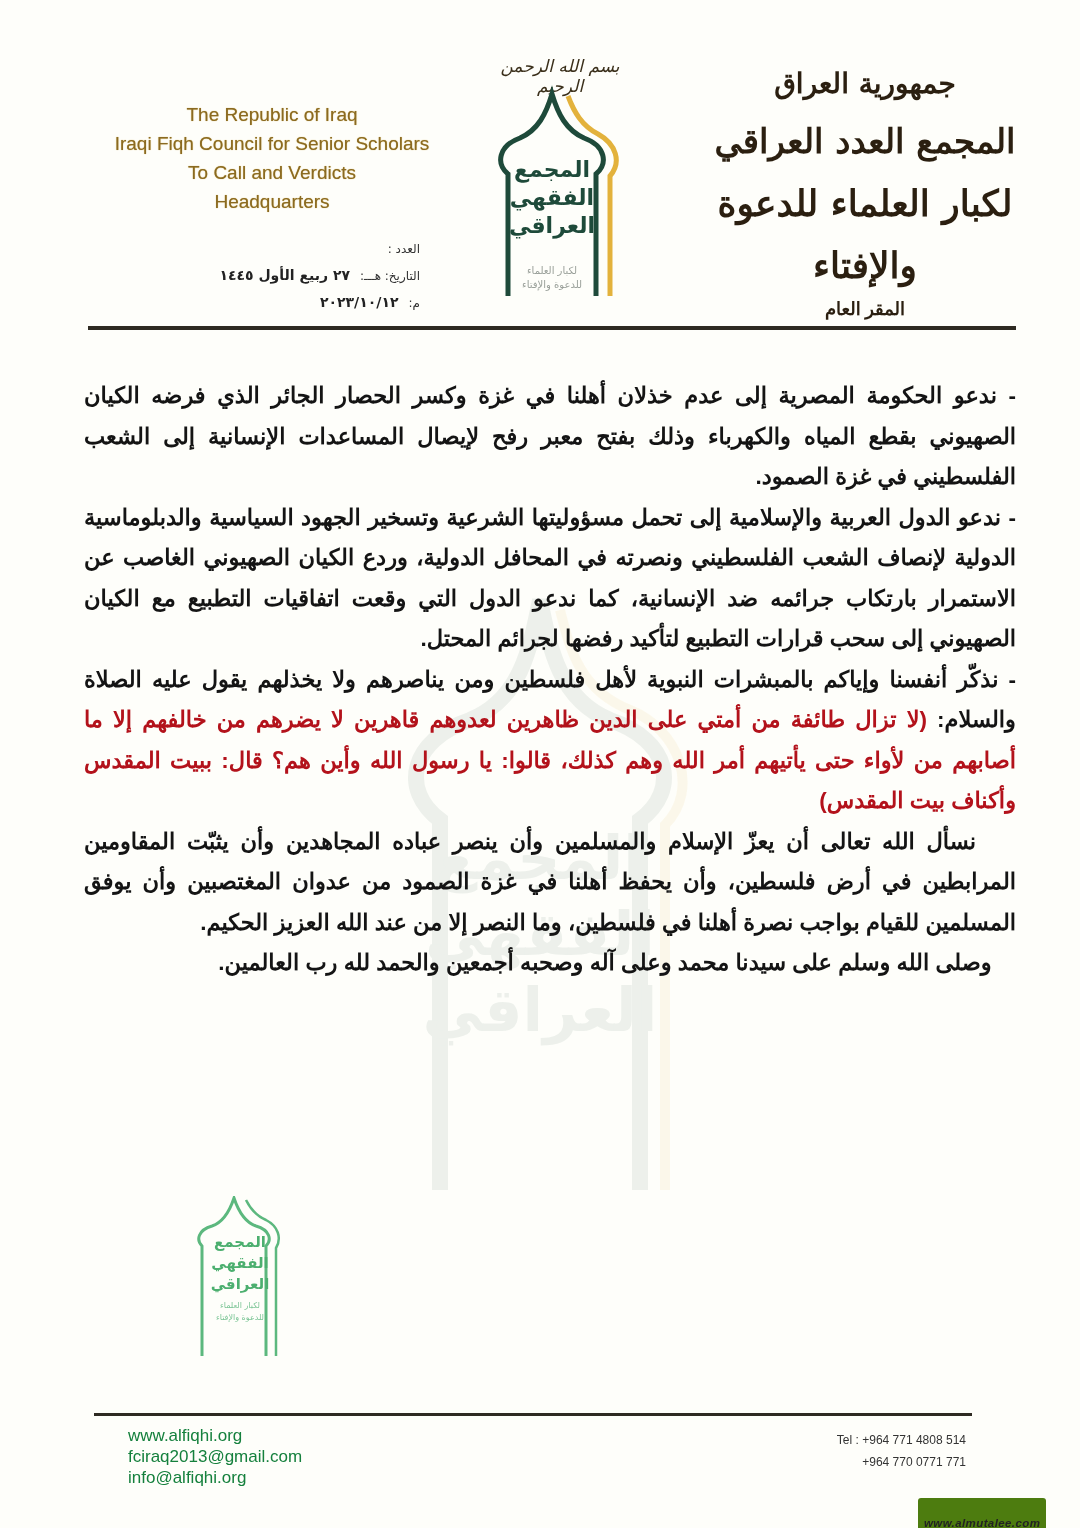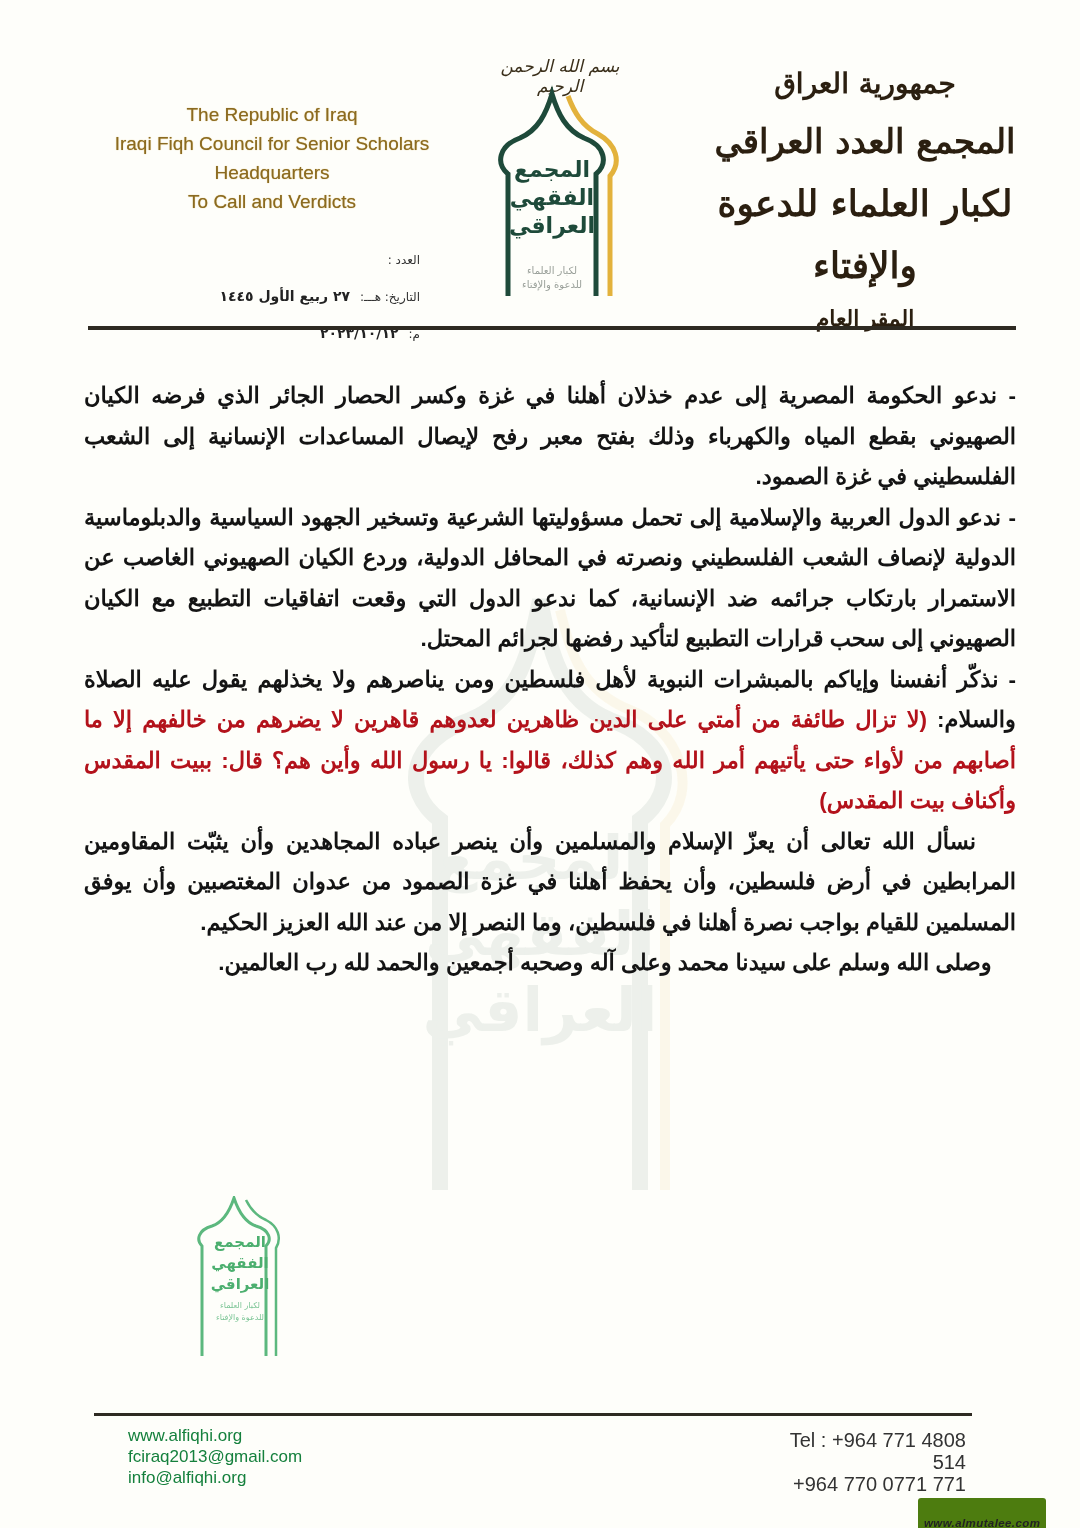--- a/index.html
+++ b/index.html
@@ -14,21 +14,21 @@
       text-align: center; font-family: "Liberation Sans", sans-serif;
       color: #8a6a22; font-size: 19px; line-height: 29px;
       text-shadow: 0 0 1px #c9a64a;
     }
     .ref-block {
       position: absolute; left: 150px; top: 236px; width: 270px;
       direction: rtl; font-family: "DejaVu Sans", sans-serif; font-size: 14px;
       color: #222; line-height: 26px;
     }
     .ref-row { display: flex; gap: 10px; align-items: baseline; }
-    .ref-label { font-size: 12px; color: #333; margin-top: 11px; }
+    .ref-label { font-size: 12px; color: #333; }
     .ref-value { font-weight: bold; font-size: 14px; letter-spacing: 1px; }
 
     .center-logo { position: absolute; left: 490px; top: 56px; width: 140px; height: 250px; }
     .basmala {
       position: absolute; left: 10px; top: 0; width: 120px; text-align: center;
       direction: rtl; font-family: "DejaVu Serif", serif; font-size: 17px; color: #3a2f1a;
       font-style: italic;
     }
     .logo-text {
       position: absolute; left: 12px; top: 100px; width: 100px; text-align: center;
@@ -41,21 +41,21 @@
     }
 
     .ar-header {
       position: absolute; left: 680px; top: 58px; width: 370px;
       direction: rtl; text-align: center; font-family: "DejaVu Serif", serif;
       color: #2b1f10; font-weight: bold;
     }
     .ar-header .l1 { font-size: 28px; line-height: 52px; }
     .ar-header .l2 { font-size: 34px; line-height: 62px; }
     .ar-header .l3 { font-size: 36px; line-height: 62px; }
-    .ar-header .hq { font-size: 22px; line-height: 26px; margin-top: 10px; font-family: Liberation Sans, sans-serif; }
+    .ar-header .hq { font-size: 18px; line-height: 26px; margin-top: 0; font-family: Liberation Serif, serif; }
 
     .rule { position: absolute; height: 4px; background: #2e2a22; }
     .rule.top { left: 88px; top: 326px; width: 928px; }
     .rule.bottom { left: 94px; top: 1413px; width: 878px; height: 3px; }
 
     
     .watermark {
       position: absolute; left: 380px; top: 590px; width: 320px; height: 610px;
       opacity: 0.08; pointer-events: none;
     }
@@ -89,21 +89,21 @@
       direction: rtl; color: #7cc596; font-size: 8px; line-height: 12px;
     }
 
     
     .footer-left {
       position: absolute; left: 128px; top: 1425px; font-family: "Liberation Sans", sans-serif;
       font-size: 17px; line-height: 21px; color: #15803d;
     }
     .footer-right {
       position: absolute; left: 762px; top: 1429px; font-family: "Liberation Sans", sans-serif;
-      font-size: 20px; line-height: 22px; color: #333; text-align: right; width: 204px;
+      font-size: 12px; line-height: 22px; color: #333; text-align: right; width: 204px;
     }
     .source-tag {
       position: absolute; left: 918px; top: 1498px; padding: 19px 6px;
       background: #4d7c0f; border-radius: 3px;
       font-family: "Liberation Sans", sans-serif; font-style: italic; font-weight: bold;
       font-size: 11.5px; color: #222; letter-spacing: 0.4px;
     }
   </style>
 </head>
 <body>
@@ -118,22 +118,22 @@
     <div class="wm-text">
       <div>المجمع</div>
       <div>الفقهي</div>
       <div>العراقي</div>
     </div>
   </div>
 
   <div class="en-header">
     <div>The Republic of Iraq</div>
     <div>Iraqi Fiqh Council for Senior Scholars</div>
+    <div>To Call and Verdicts</div>
     <div>Headquarters</div>
-    <div>To Call and Verdicts</div>
   </div>
 
   <div class="ref-block">
     <div class="ref-row">
       <span class="ref-label">العدد :</span>
       <span class="ref-value"></span>
     </div>
     <div class="ref-row">
       <span class="ref-label">التاريخ: هـــ:</span>
       <span class="ref-value">٢٧ ربيع الأول ١٤٤٥</span>

